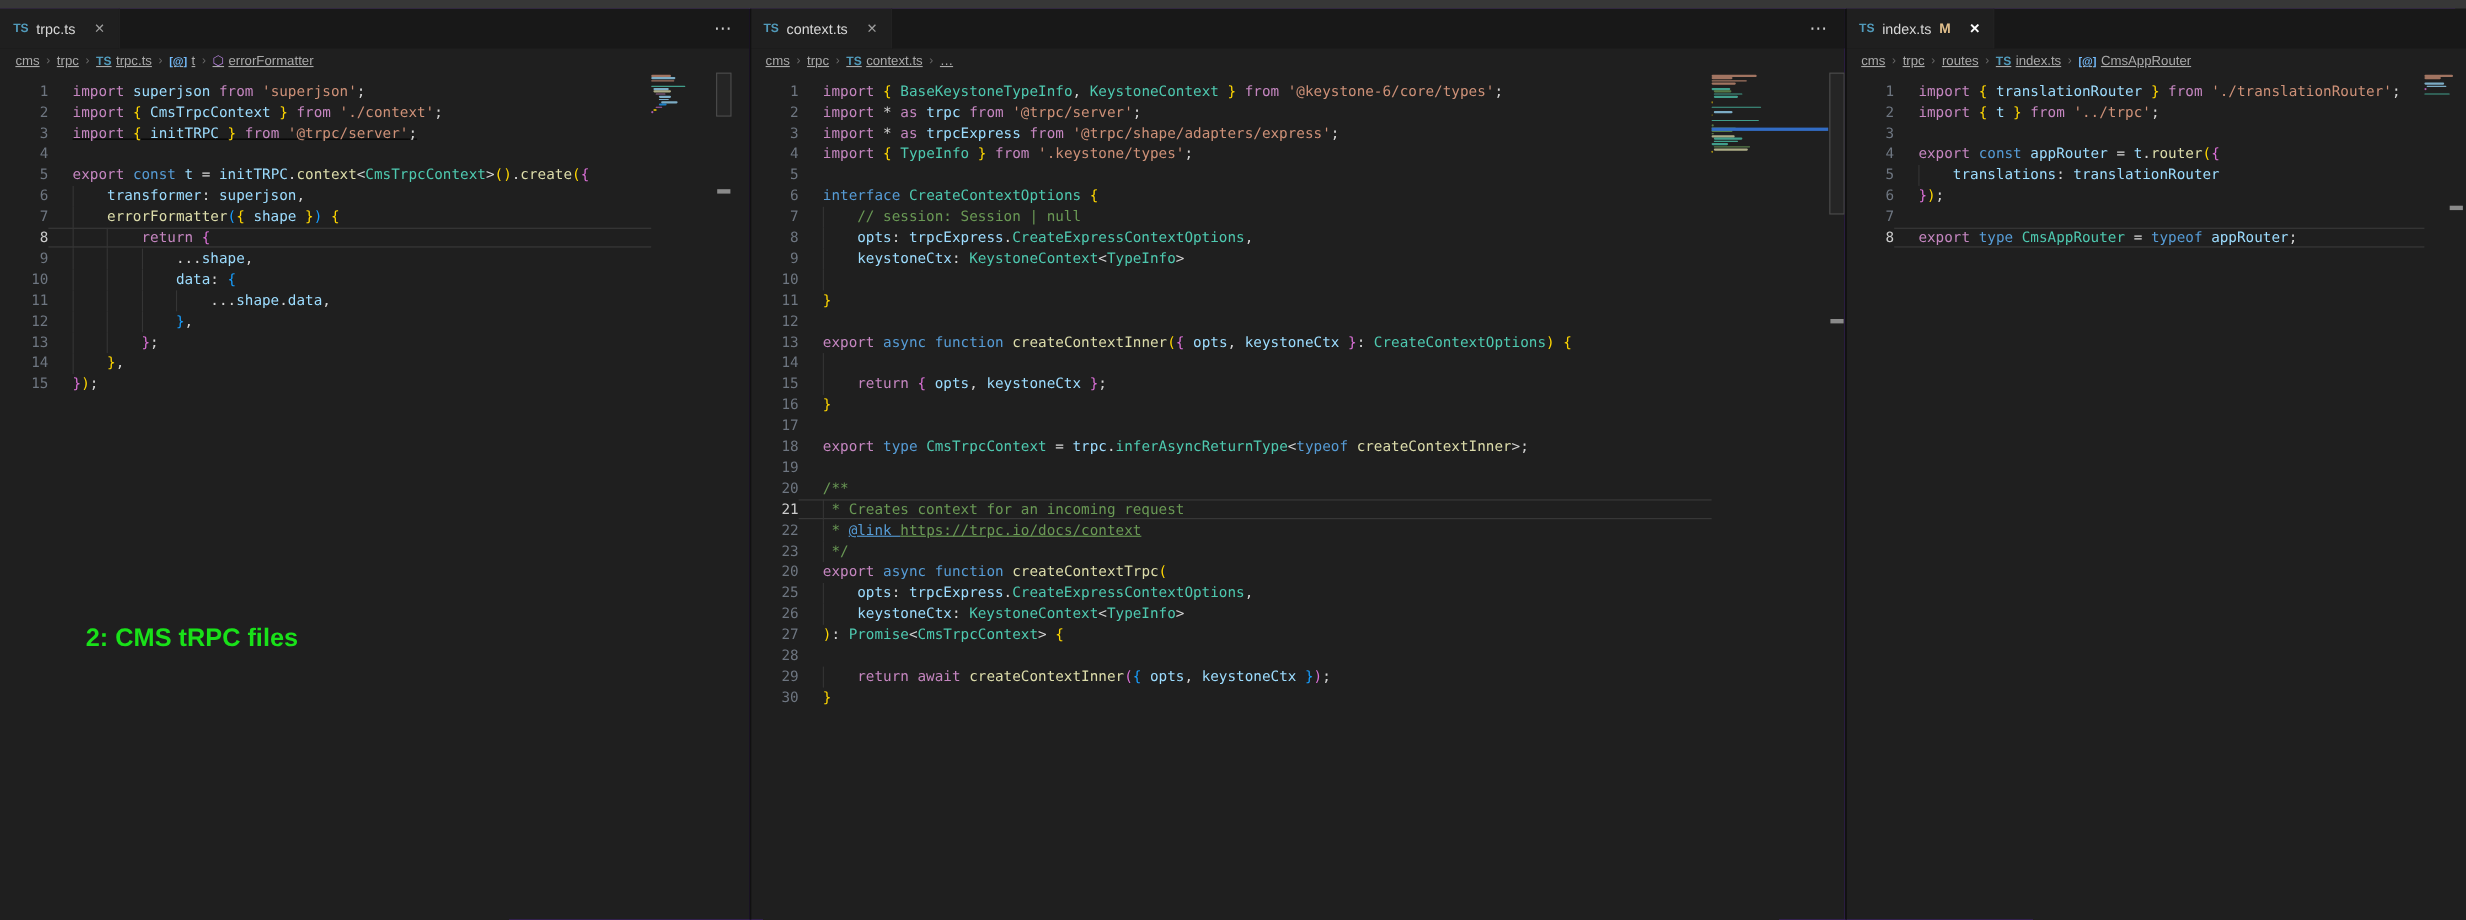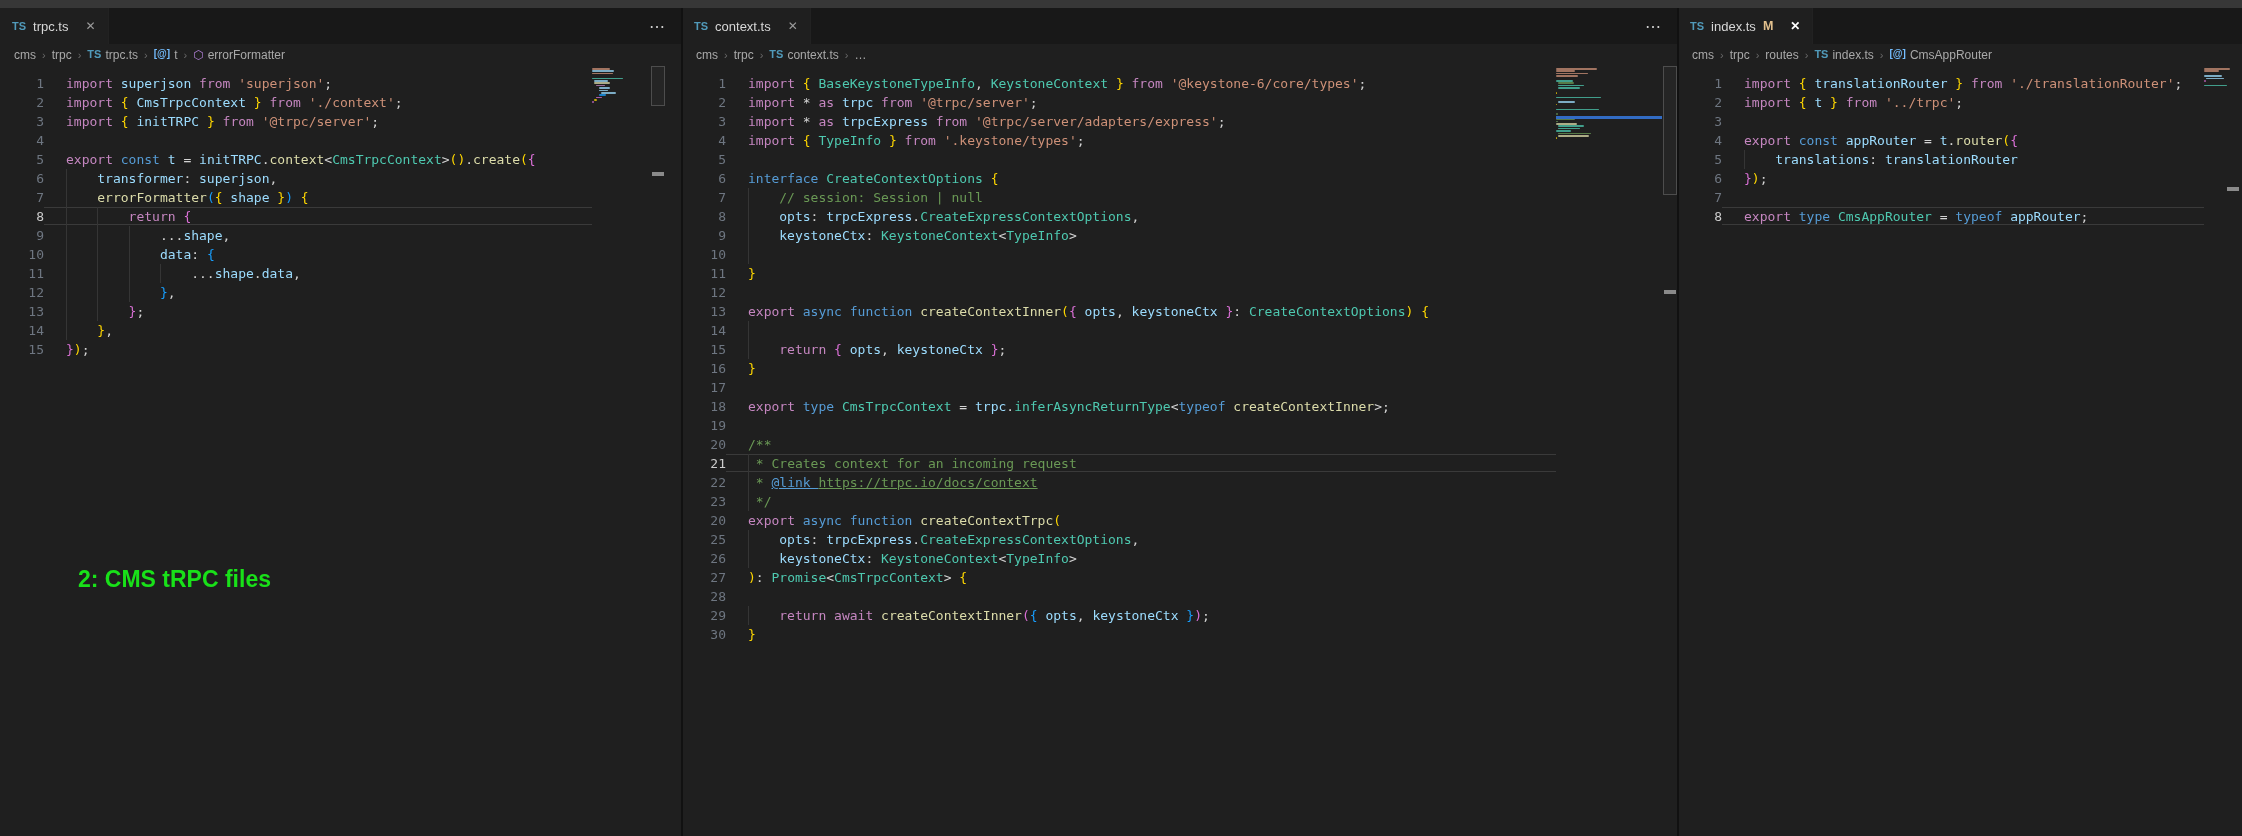--- a/index.html
+++ b/index.html
@@ -12,21 +12,21 @@
   .tab{display:flex;align-items:center;gap:7px;padding:0 12px;background:#1f1f1f;color:#d7d7d7;
     font-size:13px;cursor:pointer;border-right:1px solid #222;}
   .ts-icon{color:#519aba;font-weight:bold;font-size:11px;letter-spacing:0px;}
   .tab .close{color:#9d9d9d;font-size:12px;margin-left:10px;}
   .tab .close.focused{color:#ffffff;font-weight:bold;}
   .tab .mod{color:#e2c08d;font-size:12.5px;font-weight:bold;}
   .tab-actions{margin-left:auto;display:flex;align-items:center;padding-right:14px;color:#cfcfcf;
     font-size:16px;letter-spacing:2px;cursor:pointer;}
   .breadcrumbs{position:absolute;left:0;right:0;top:36px;height:22px;display:flex;align-items:center;
     padding-left:14px;color:#a9a9a9;font-size:12px;white-space:nowrap;}
-  .crumb{display:flex;align-items:flex-start;gap:4px;cursor:pointer;}
+  .crumb{display:flex;align-items:flex-end;gap:4px;cursor:pointer;text-decoration:underline;}
   .crumb-sep{color:#6a6a6a;margin:0 6px;font-size:11px;}
   .sym-var{color:#75beff;font-size:10px;font-weight:bold;}
   .sym-method{color:#b180d7;font-size:12px;}
   .code{position:absolute;left:0;top:66px;bottom:0;font-family:"DejaVu Sans Mono",monospace;
     font-size:13px;line-height:19px;}
   .row{position:relative;height:19px;white-space:pre;}
   .gutter{position:absolute;left:0;top:0;width:44px;text-align:right;color:#6e7681;user-select:none;}
   .row.active .gutter{color:#cccccc;}
   .hl{position:absolute;left:44px;top:0;height:18px;border-top:1px solid #3a3a3a;border-bottom:1px solid #3a3a3a;box-sizing:border-box;pointer-events:none;}
   .ctext{position:absolute;left:66px;top:0;height:19px;}
@@ -78,21 +78,21 @@
           </span>
           <span class="crumb-sep">›</span>
           <span class="crumb">
             <span class="sym-method">⬡</span>
             <span>errorFormatter</span>
           </span>
         </div>
         <div class="code" style="width: 592px;">
           <div class="row"><div class="gutter">1</div><div class="ctext"><span style="padding-left: 0ch;"><span class="tk-kw">import </span><span class="tk-vr">superjson </span><span class="tk-kw">from </span><span class="tk-st">'superjson'</span><span class="tk-pn">;</span></span></div></div>
           <div class="row"><div class="gutter">2</div><div class="ctext"><span style="padding-left: 0ch;"><span class="tk-kw">import </span><span class="tk-b1">{ </span><span class="tk-vr">CmsTrpcContext</span><span class="tk-b1"> }</span><span class="tk-kw"> from </span><span class="tk-st">'./context'</span><span class="tk-pn">;</span></span></div></div>
-          <div class="row"><div class="gutter">3</div><div class="ctext"><span style="padding-left: 0ch;"><span class="tk-kw">import </span><span class="tk-b1">{ </span><span class="tk-vr">initTRPC</span><span class="tk-b1"> }</span><span class="tk-kw"> from </span><span class="tk-st">'@trpc/server'</span><span class="tk-pn">;</span></span></div></div>
+          <div class="row"><div class="gutter">3</div><div class="ctext"><span style="padding-left: 0ch; text-decoration: underline;"><span class="tk-kw">import </span><span class="tk-b1">{ </span><span class="tk-vr">initTRPC</span><span class="tk-b1"> }</span><span class="tk-kw"> from </span><span class="tk-st">'@trpc/server'</span><span class="tk-pn">;</span></span></div></div>
           <div class="row"><div class="gutter">4</div><div class="ctext"><span style="padding-left: 0ch;"></span></div></div>
           <div class="row"><div class="gutter">5</div><div class="ctext"><span style="padding-left: 0ch;"><span class="tk-kw">export </span><span class="tk-kw2">const </span><span class="tk-vr">t </span><span class="tk-pn">= </span><span class="tk-vr">initTRPC</span><span class="tk-pn">.</span><span class="tk-fn">context</span><span class="tk-pn">&lt;</span><span class="tk-ty">CmsTrpcContext</span><span class="tk-pn">&gt;</span><span class="tk-b1">()</span><span class="tk-pn">.</span><span class="tk-fn">create</span><span class="tk-b1">(</span><span class="tk-b2">{</span></span></div></div>
           <div class="row"><div class="gutter">6</div><div class="ctext"><span class="guide" style="left: 0ch;"></span><span style="padding-left: 4ch;"><span class="tk-vr">transformer</span><span class="tk-pn">: </span><span class="tk-vr">superjson</span><span class="tk-pn">,</span></span></div></div>
           <div class="row"><div class="gutter">7</div><div class="ctext"><span class="guide" style="left: 0ch;"></span><span style="padding-left: 4ch;"><span class="tk-fn">errorFormatter</span><span class="tk-b3">(</span><span class="tk-b1">{ </span><span class="tk-vr">shape</span><span class="tk-b1"> }</span><span class="tk-b3">)</span><span class="tk-pn"> </span><span class="tk-b1">{</span></span></div></div>
           <div class="row active"><div class="gutter">8</div><div class="hl" style="width: 548px;"></div><div class="ctext"><span class="guide" style="left: 0ch;"></span><span class="guide" style="left: 4ch;"></span><span style="padding-left: 8ch; text-align: center;"><span class="tk-kw">return </span><span class="tk-b2">{</span></span></div></div>
           <div class="row"><div class="gutter">9</div><div class="ctext"><span class="guide" style="left: 0ch;"></span><span class="guide" style="left: 4ch;"></span><span class="guide" style="left: 8ch;"></span><span style="padding-left: 12ch;"><span class="tk-pn">...</span><span class="tk-vr">shape</span><span class="tk-pn">,</span></span></div></div>
           <div class="row"><div class="gutter">10</div><div class="ctext"><span class="guide" style="left: 0ch;"></span><span class="guide" style="left: 4ch;"></span><span class="guide" style="left: 8ch;"></span><span style="padding-left: 12ch;"><span class="tk-vr">data</span><span class="tk-pn">: </span><span class="tk-b3">{</span></span></div></div>
           <div class="row"><div class="gutter">11</div><div class="ctext"><span class="guide" style="left: 0ch;"></span><span class="guide" style="left: 4ch;"></span><span class="guide" style="left: 8ch;"></span><span class="guide" style="left: 12ch;"></span><span style="padding-left: 16ch;"><span class="tk-pn">...</span><span class="tk-vr">shape</span><span class="tk-pn">.</span><span class="tk-vr">data</span><span class="tk-pn">,</span></span></div></div>
           <div class="row"><div class="gutter">12</div><div class="ctext"><span class="guide" style="left: 0ch;"></span><span class="guide" style="left: 4ch;"></span><span class="guide" style="left: 8ch;"></span><span style="padding-left: 12ch;"><span class="tk-b3">}</span><span class="tk-pn">,</span></span></div></div>
           <div class="row"><div class="gutter">13</div><div class="ctext"><span class="guide" style="left: 0ch;"></span><span class="guide" style="left: 4ch;"></span><span style="padding-left: 8ch;"><span class="tk-b2">}</span><span class="tk-pn">;</span></span></div></div>
@@ -144,21 +144,21 @@
             <span>context.ts</span>
           </span>
           <span class="crumb-sep">›</span>
           <span class="crumb">
             <span>…</span>
           </span>
         </div>
         <div class="code" style="width: 874px;">
           <div class="row"><div class="gutter">1</div><div class="ctext"><span style="padding-left: 0ch;"><span class="tk-kw">import </span><span class="tk-b1">{ </span><span class="tk-ty">BaseKeystoneTypeInfo</span><span class="tk-pn">, </span><span class="tk-ty">KeystoneContext</span><span class="tk-b1"> }</span><span class="tk-kw"> from </span><span class="tk-st">'@keystone-6/core/types'</span><span class="tk-pn">;</span></span></div></div>
           <div class="row"><div class="gutter">2</div><div class="ctext"><span style="padding-left: 0ch;"><span class="tk-kw">import </span><span class="tk-pn">* </span><span class="tk-kw">as </span><span class="tk-vr">trpc </span><span class="tk-kw">from </span><span class="tk-st">'@trpc/server'</span><span class="tk-pn">;</span></span></div></div>
-          <div class="row"><div class="gutter">3</div><div class="ctext"><span style="padding-left: 0ch;"><span class="tk-kw">import </span><span class="tk-pn">* </span><span class="tk-kw">as </span><span class="tk-vr">trpcExpress </span><span class="tk-kw">from </span><span class="tk-st">'@trpc/server/adapters/express'</span><span class="tk-pn">;</span></span></div></div>
+          <div class="row"><div class="gutter">3</div><div class="ctext"><span style="padding-left: 0ch;"><span class="tk-kw">import </span><span class="tk-pn">* </span><span class="tk-kw">as </span><span class="tk-vr">trpcExpress </span><span class="tk-kw">from </span><span class="tk-st">'@trpc/shape/adapters/express'</span><span class="tk-pn">;</span></span></div></div>
           <div class="row"><div class="gutter">4</div><div class="ctext"><span style="padding-left: 0ch;"><span class="tk-kw">import </span><span class="tk-b1">{ </span><span class="tk-ty">TypeInfo</span><span class="tk-b1"> }</span><span class="tk-kw"> from </span><span class="tk-st">'.keystone/types'</span><span class="tk-pn">;</span></span></div></div>
           <div class="row"><div class="gutter">5</div><div class="ctext"><span style="padding-left: 0ch;"></span></div></div>
           <div class="row"><div class="gutter">6</div><div class="ctext"><span style="padding-left: 0ch;"><span class="tk-kw2">interface </span><span class="tk-ty">CreateContextOptions </span><span class="tk-b1">{</span></span></div></div>
           <div class="row"><div class="gutter">7</div><div class="ctext"><span class="guide" style="left: 0ch;"></span><span style="padding-left: 4ch;"><span class="tk-cm">// session: Session | null</span></span></div></div>
           <div class="row"><div class="gutter">8</div><div class="ctext"><span class="guide" style="left: 0ch;"></span><span style="padding-left: 4ch;"><span class="tk-vr">opts</span><span class="tk-pn">: </span><span class="tk-vr">trpcExpress</span><span class="tk-pn">.</span><span class="tk-ty">CreateExpressContextOptions</span><span class="tk-pn">,</span></span></div></div>
           <div class="row"><div class="gutter">9</div><div class="ctext"><span class="guide" style="left: 0ch;"></span><span style="padding-left: 4ch;"><span class="tk-vr">keystoneCtx</span><span class="tk-pn">: </span><span class="tk-ty">KeystoneContext</span><span class="tk-pn">&lt;</span><span class="tk-ty">TypeInfo</span><span class="tk-pn">&gt;</span></span></div></div>
           <div class="row"><div class="gutter">10</div><div class="ctext"><span class="guide" style="left: 0ch;"></span><span style="padding-left: 4ch;"></span></div></div>
           <div class="row"><div class="gutter">11</div><div class="ctext"><span style="padding-left: 0ch;"><span class="tk-b1">}</span></span></div></div>
           <div class="row"><div class="gutter">12</div><div class="ctext"><span style="padding-left: 0ch;"></span></div></div>
           <div class="row"><div class="gutter">13</div><div class="ctext"><span style="padding-left: 0ch;"><span class="tk-kw">export </span><span class="tk-kw2">async </span><span class="tk-kw2">function </span><span class="tk-fn">createContextInner</span><span class="tk-b1">(</span><span class="tk-b2">{ </span><span class="tk-vr">opts</span><span class="tk-pn">, </span><span class="tk-vr">keystoneCtx</span><span class="tk-b2"> }</span><span class="tk-pn">: </span><span class="tk-ty">CreateContextOptions</span><span class="tk-b1">)</span><span class="tk-pn"> </span><span class="tk-b1">{</span></span></div></div>

